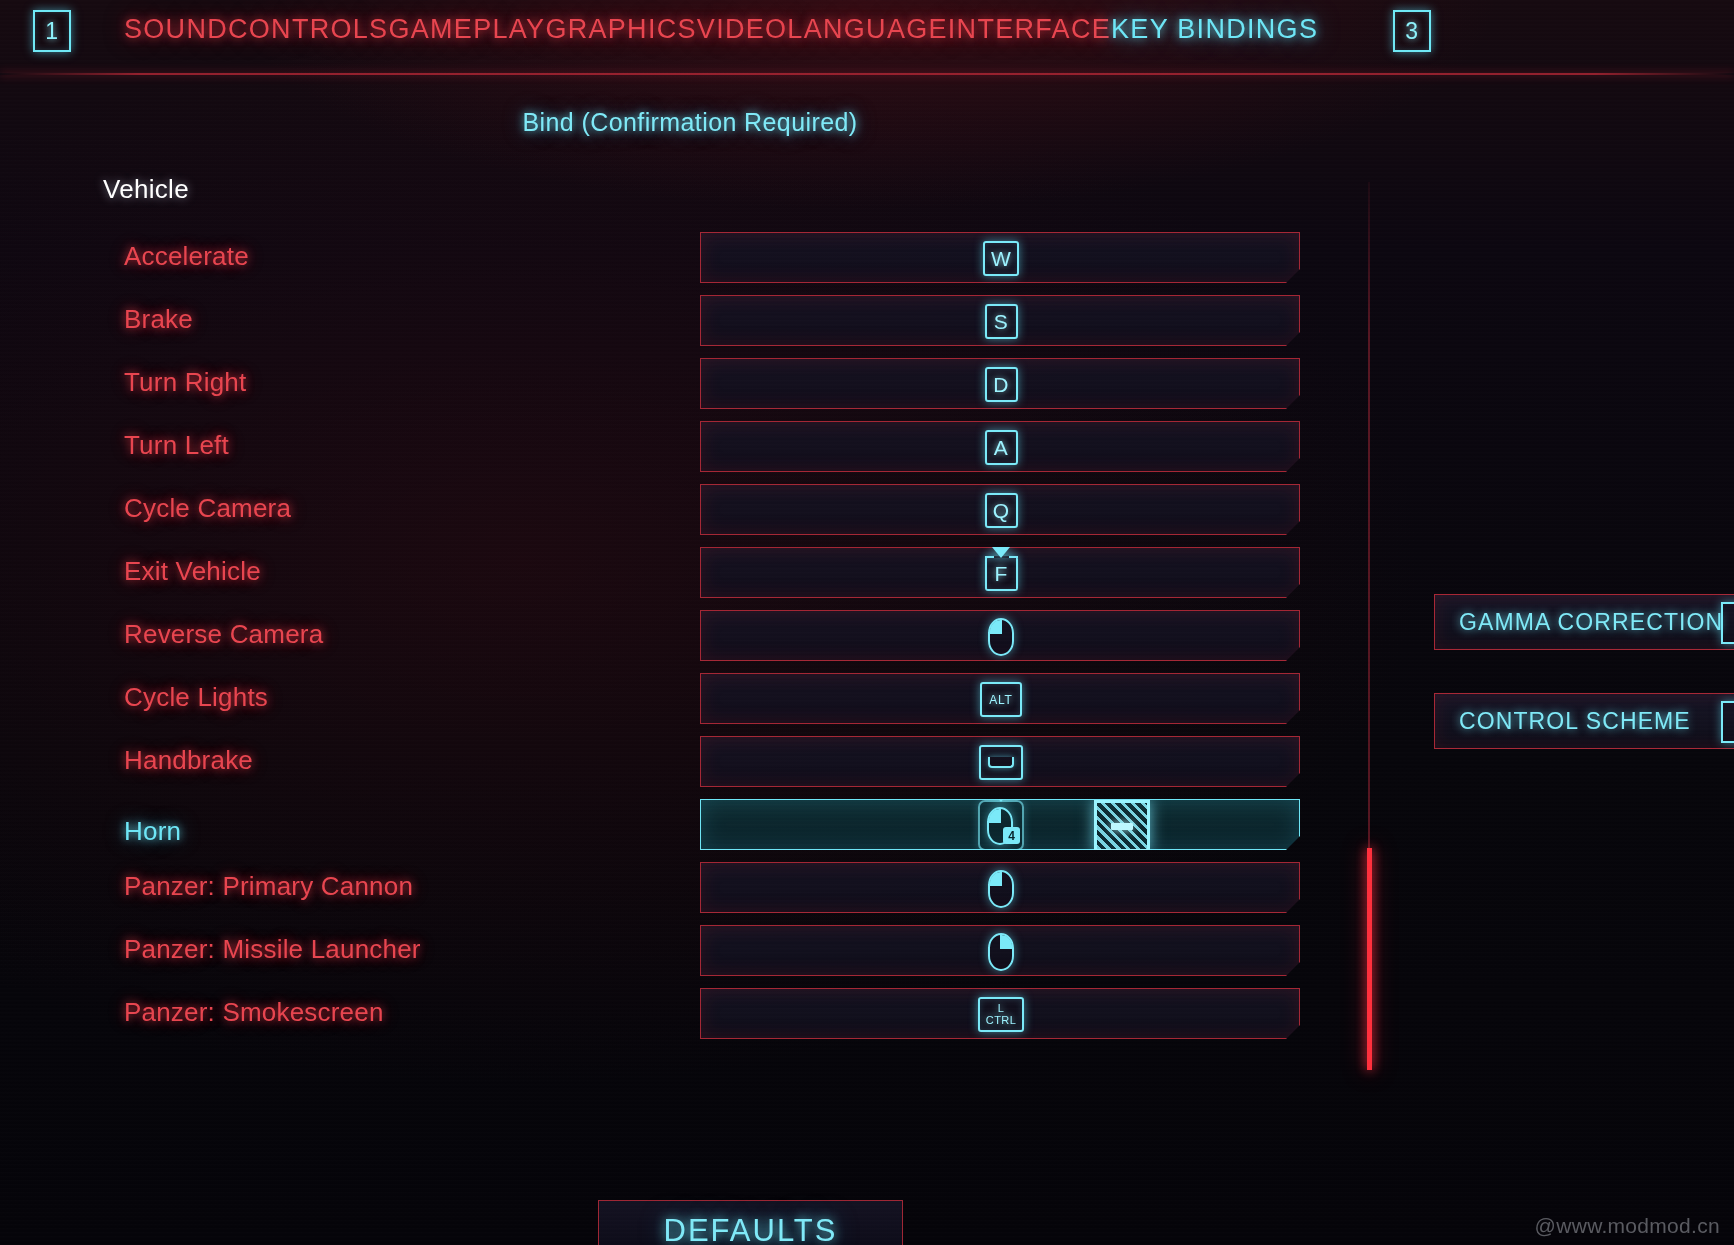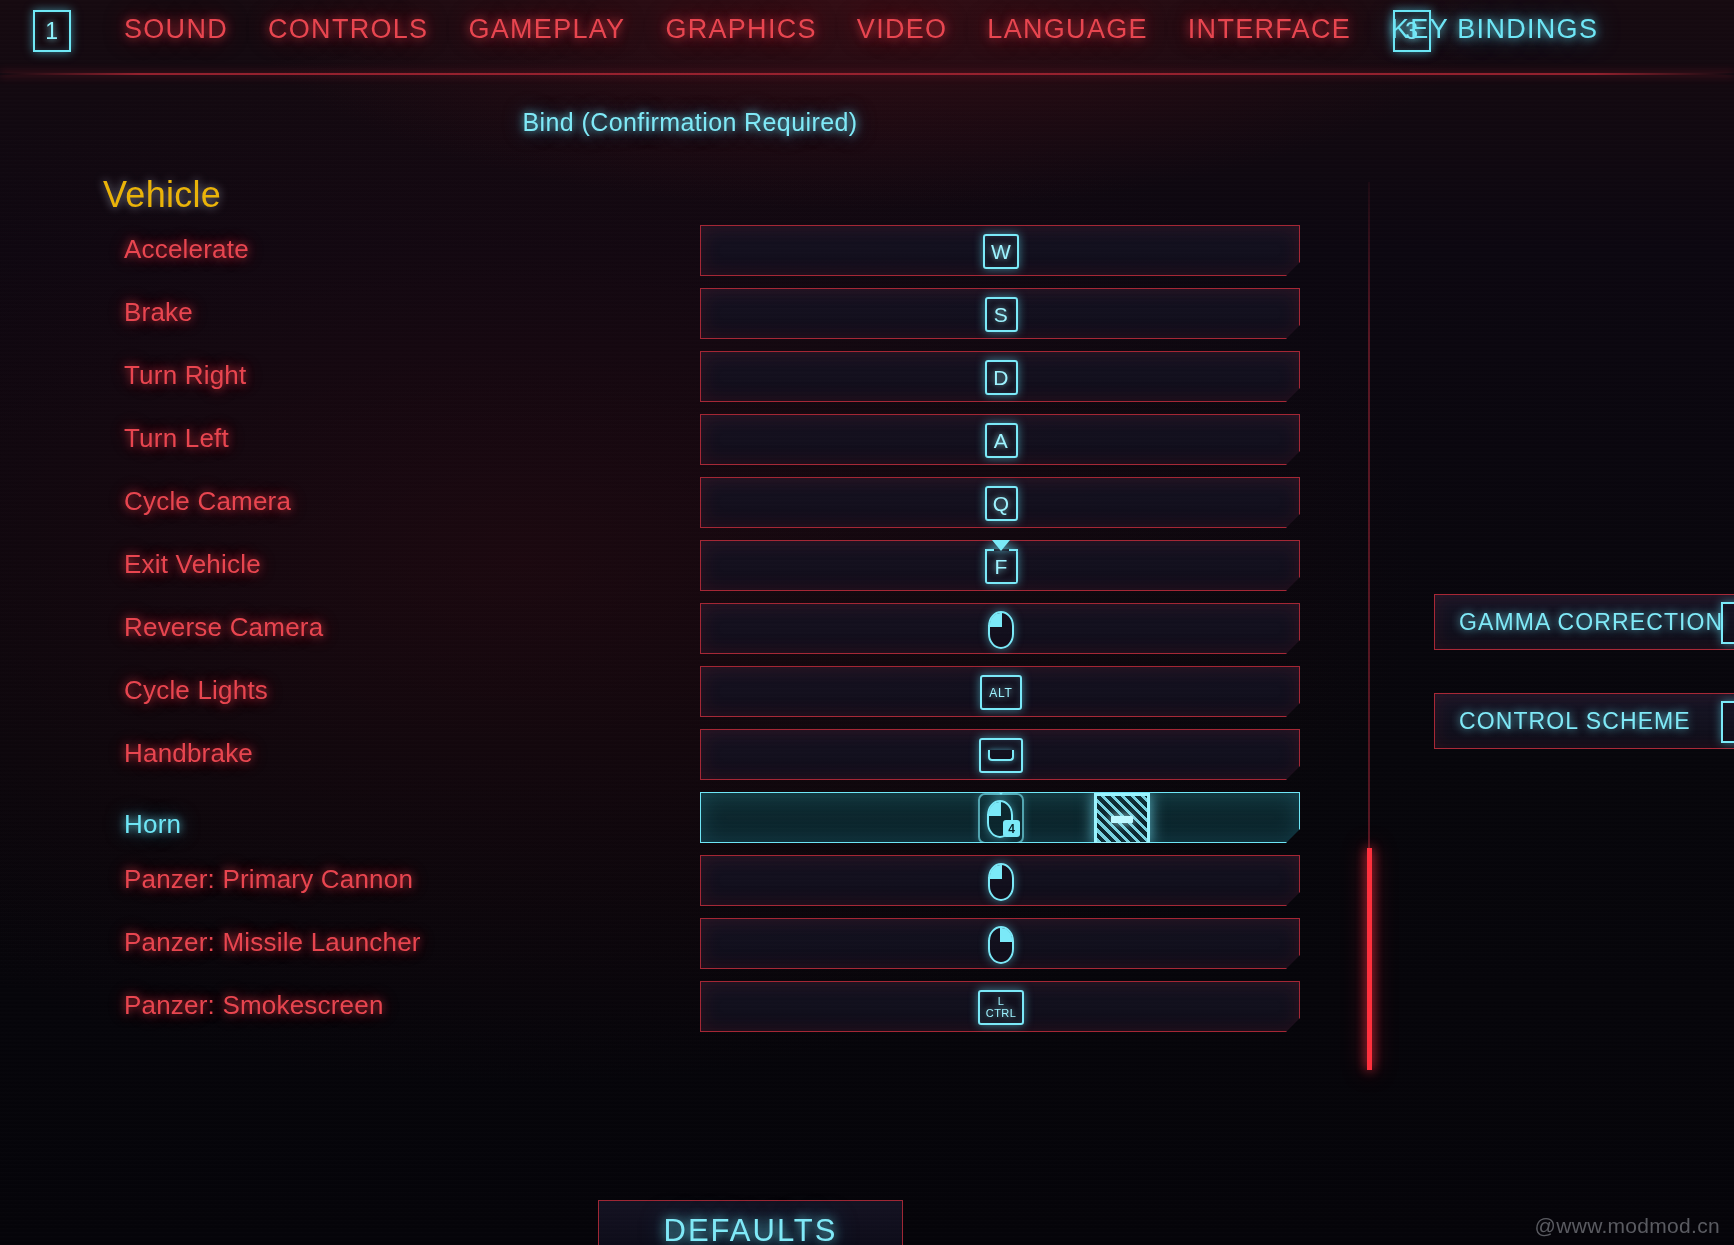--- a/index.html
+++ b/index.html
@@ -34,21 +34,21 @@
     border:2px solid #6fe8f5;
     display:flex; align-items:center; justify-content:center;
     color:#8ef2fb; font-size:23px; letter-spacing:.5px;
     box-shadow:0 0 9px rgba(90,220,245,.55), inset 0 0 7px rgba(90,220,245,.22);
     text-shadow:0 0 7px rgba(140,240,255,.95);
   }
   #badge-left{ left:33px; }
   #badge-right{ left:1393px; }
   #nav-items{
     position:absolute; left:124px; top:14px;
-    display:flex; gap:40px; align-items:baseline;
+    display:flex; align-items:baseline;
   }
   .nav-item{
     font-size:27px; letter-spacing:1.3px; color:#e8454f;
     text-shadow:0 0 10px rgba(232,60,72,.85), 0 0 22px rgba(200,30,45,.5);
     cursor:pointer; white-space:nowrap;
   }
   .nav-item.active{
     color:#6ee6f6;
     text-shadow:0 0 10px rgba(110,230,246,.95), 0 0 24px rgba(60,190,230,.6);
   }
@@ -61,27 +61,27 @@
   
   #bind-hint{
     position:absolute; left:0; top:108px; width:1380px;
     text-align:center; font-size:25px; color:#7fe9f7; letter-spacing:.4px;
     text-shadow:0 0 9px rgba(110,230,246,.9), 0 0 20px rgba(50,180,220,.5);
   }
 
   
   #section-head{
     position:absolute; left:103px; top:174px;
-    font-size:36px; color:#eab308; letter-spacing:.3px;
+    font-size:26px; color:#ffffff; letter-spacing:.3px;
     text-shadow:0 0 10px rgba(220,235,255,.55);
   }
 
   
   #rows{
-    position:absolute; left:0; top:220px; width:1380px;
+    position:absolute; left:0; top:227px; width:1380px;
   }
   .row{
     position:relative; height:63px;
   }
   .row-label{
     position:absolute; left:124px; top:14px;
     font-size:26px; color:#e8454f; letter-spacing:.2px; white-space:nowrap;
     text-shadow:0 0 9px rgba(232,60,72,.8), 0 0 18px rgba(190,30,45,.42);
   }
   .row.selected .row-label{

